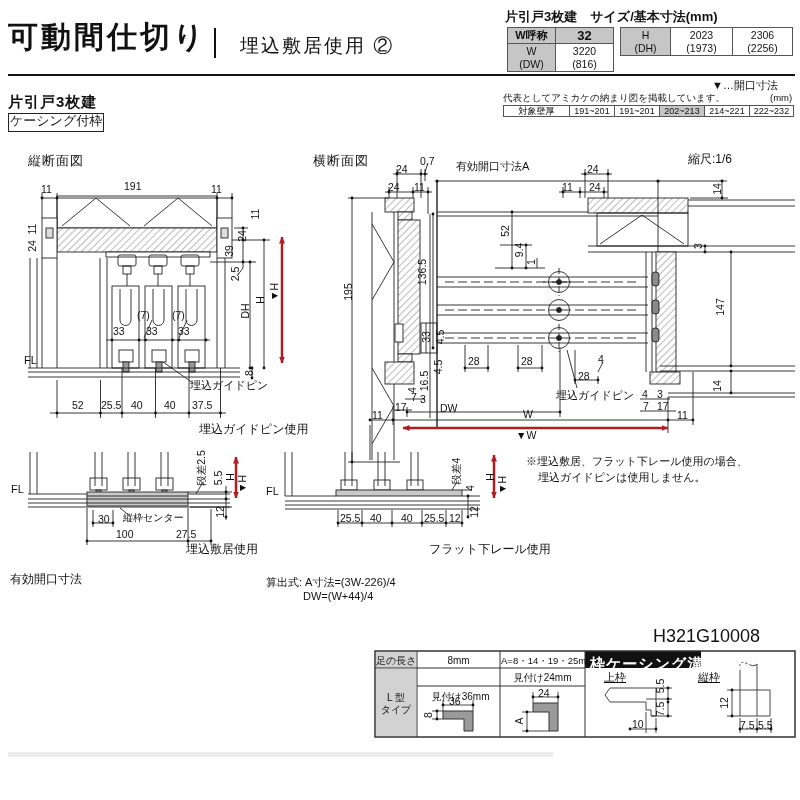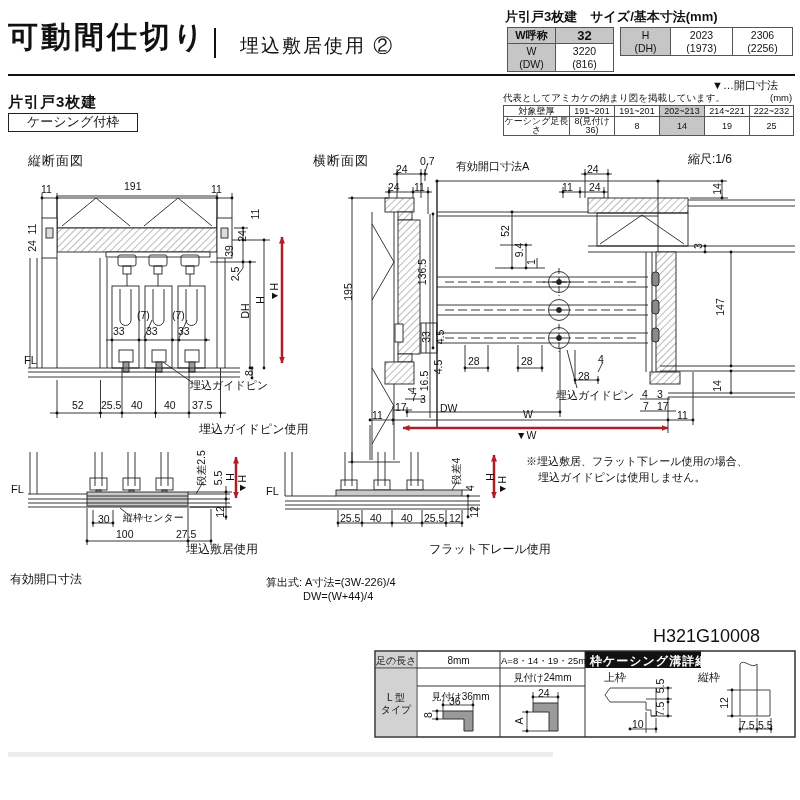--- a/index.html
+++ b/index.html
@@ -4,21 +4,21 @@
 <style>
   html,body{margin:0;padding:0;background:#fff;}
   #stage{position:relative;width:800px;height:800px;background:#fff;overflow:hidden;
          font-family:"Liberation Sans",sans-serif;color:#111;}
   #stage *{box-sizing:border-box;}
   .abs{position:absolute;white-space:nowrap;line-height:1.15;}
   .t-title{font-size:30px;font-weight:bold;letter-spacing:3px;}
   .t-sep{width:2px;height:30px;background:#111;}
   .t-sub{font-size:19px;letter-spacing:2px;}
   .sec1{font-size:15px;font-weight:bold;letter-spacing:1px;}
-  .sec2{font-size:13px;border:1.5px solid #222;padding:1px 18px;}
+  .sec2{font-size:13px;border:1.5px solid #222;padding:1px 1px;font-family:Liberation Mono, monospace;}
   .st-title{font-size:13px;font-weight:bold;}
   .sm11{font-size:11px;}
   .sm10{font-size:10px;}
   .sm9{font-size:9.5px;}
   .sm12{font-size:12px;}
   .dtitle{font-size:13px;letter-spacing:1px;}
   .dm{position:absolute;font-size:10.5px;line-height:1;color:#111;white-space:nowrap;}
   .r{width:32px;height:12px;text-align:center;transform:rotate(-90deg);}
   .r44{width:44px;height:12px;text-align:center;transform:rotate(-90deg);}
   .r56{width:56px;height:12px;text-align:center;transform:rotate(-90deg);}
@@ -30,22 +30,22 @@
   table.size th.big{font-size:13px;}
   table.size td{height:28px;}
   table.size td.g{background:#c6c6c6;}
   table.size .two span{display:block;font-size:10.5px;line-height:1.15;}
   table.wall td{font-size:9px;height:11px;line-height:1;}
   table.wall td.lbl{text-align:center;}
   table.wall td.hl{background:#c6c6c6;}
   table.open th,table.open td{font-size:10.5px;height:14px;font-weight:normal;}
   .dp-ctr{text-align:center;}
   .pre{white-space:pre-line;}
-  .und{}
-  .wbar{color:#fff;font-weight:bold;font-size:12px;letter-spacing:1px;}
+  .und{text-decoration:underline;}
+  .wbar{color:#fff;font-weight:bold;font-size:15px;letter-spacing:1px;}
 </style>
 </head>
 <body>
 
 <div id="stage">
 
 <svg width="800" height="800" viewBox="0 0 800 800" style="position:absolute;left:0;top:0">
 <defs>
 <pattern id="h45" width="5" height="5" patternUnits="userSpaceOnUse" patternTransform="rotate(45)">
   <rect width="5" height="5" fill="#fff"></rect>
@@ -530,28 +530,20 @@
       </colgroup>
   <tbody>
         <tr>
           <td class="lbl">対象壁厚</td>
       <td>191~201</td>
       <td>191~201</td>
       <td class="hl">202~213</td>
       <td>214~221</td>
       <td>222~232</td>
         </tr>
-  <tr>
-          <td class="lbl">ケーシング足長さ</td>
-      <td>8(見付け36)</td>
-      <td>8</td>
-      <td class="hl">14</td>
-      <td>19</td>
-      <td>25</td>
-        </tr>
 </tbody>
     </table>
 
 <div class="abs dtitle" style="left:28px;top:154px">縦断面図</div>
 <div class="abs dtitle" style="left:313px;top:154px">横断面図</div>
 <div class="abs sm12" style="left:688px;top:153px">縮尺:1/6</div>
 <div class="abs sm11" style="left:456px;top:160px">有効開口寸法A</div>
 <div class="abs sm11" style="left:24px;top:354px">FL</div>
 <div class="abs sm11" style="left:190px;top:379px">埋込ガイドピン</div>
 <div class="abs sm12" style="left:199px;top:423px">埋込ガイドピン使用</div>

